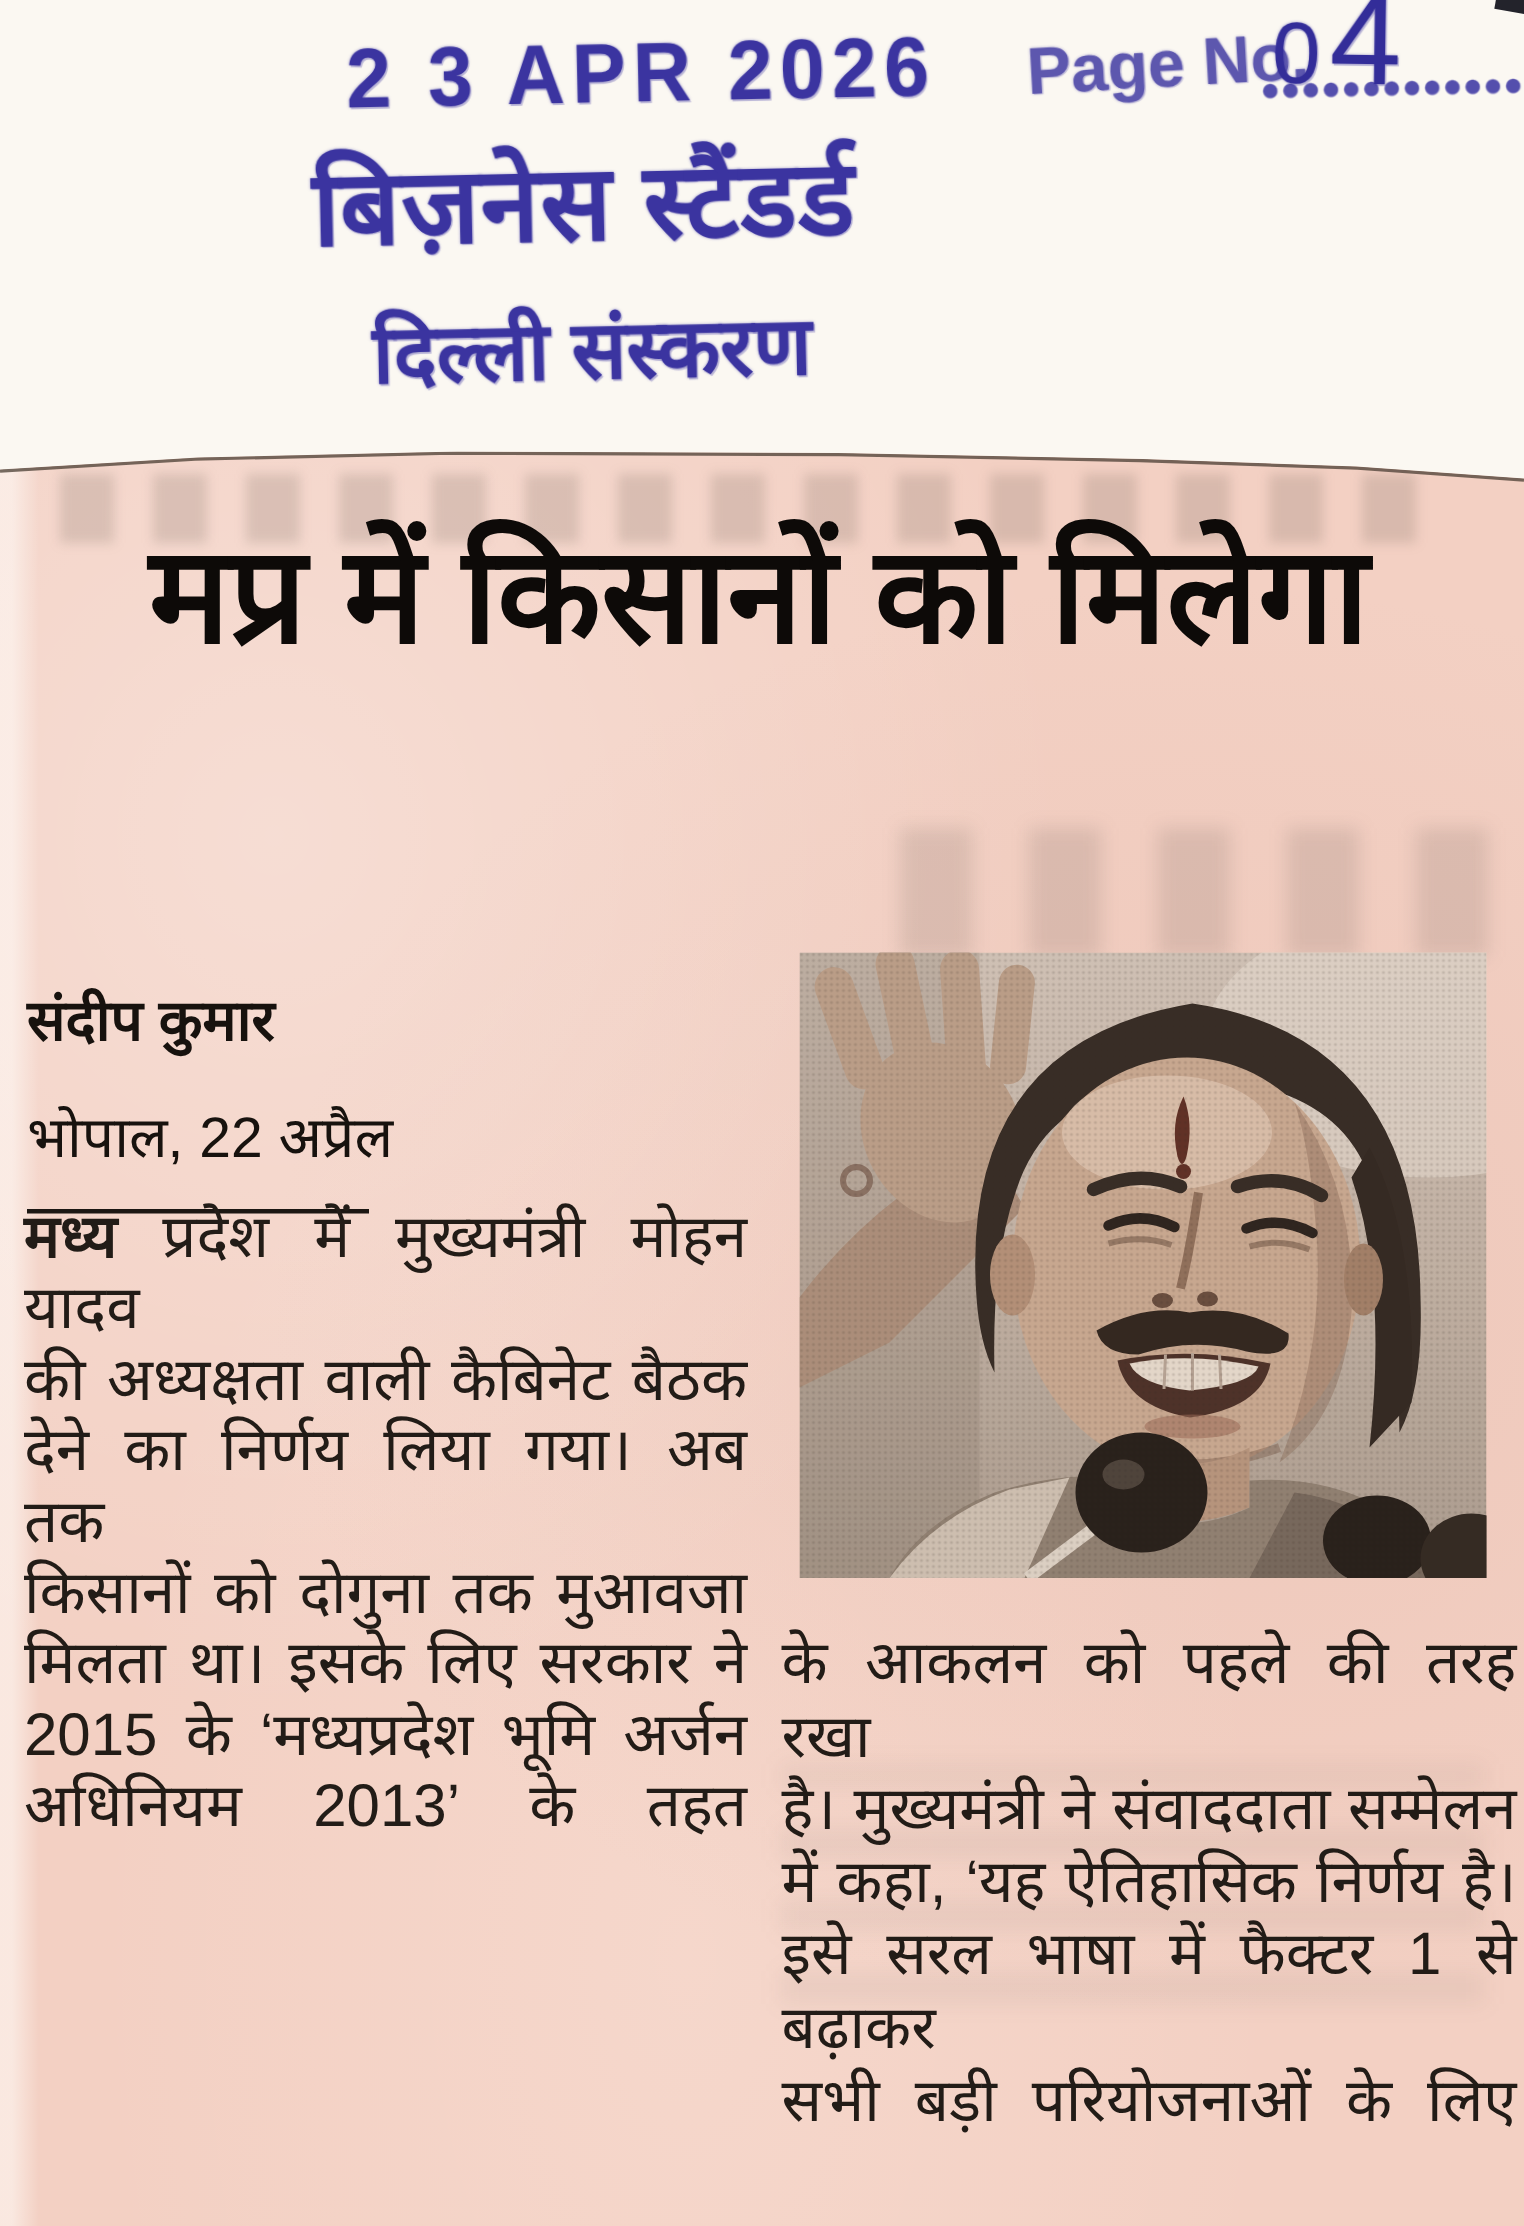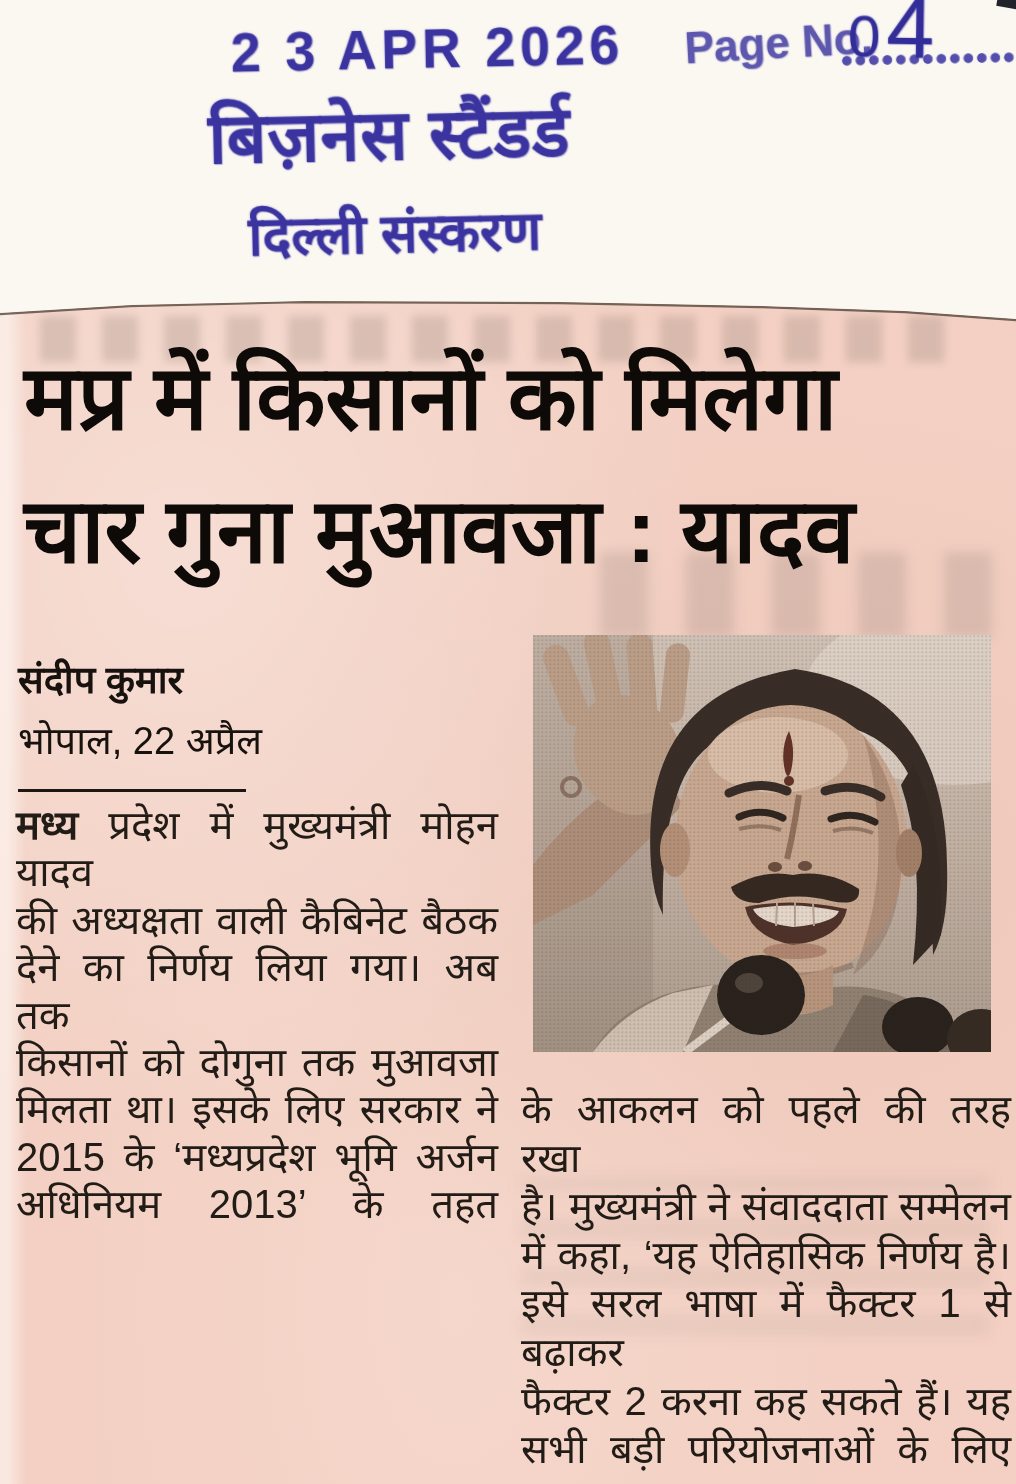--- a/index.html
+++ b/index.html
@@ -48,26 +48,26 @@
     background:repeating-linear-gradient(90deg,rgba(110,95,85,.20) 0 36px,rgba(110,95,85,0) 36px 62px);
     filter:blur(4px);}
   .ghost-b{left:600px;top:256px;width:392px;height:86px;
     background:repeating-linear-gradient(90deg,rgba(100,88,80,.16) 0 48px,transparent 48px 86px);
     filter:blur(6px);}
   .ghost-c{left:520px;top:880px;width:470px;height:160px;
     background:repeating-linear-gradient(0deg,rgba(100,88,80,.07) 0 22px,transparent 22px 48px);
     filter:blur(7px);}
 
   .headline{position:absolute;left:24px;top:36px;width:964px;z-index:2;
-    color:#0d0a08;font-weight:700;font-size:90px;line-height:133px;letter-spacing:0;}
+    color:#0d0a08;font-weight:700;font-size:90px;line-height:133px;letter-spacing:0;text-align:center;}
   .headline div{white-space:nowrap;}
 
   .byline{position:absolute;left:18px;top:356px;z-index:2;color:#17120e;}
   .byline-author{font-size:38px;font-weight:700;}
-  .byline-date{font-size:38px;margin-top:9px;}
+  .byline-date{font-size:38px;margin-top:26px;}
   .byline-rule{width:228px;height:3px;background:#1c1713;margin-top:24px;}
 
   .photo{position:absolute;left:533px;top:339px;width:458px;height:417px;z-index:2;}
 
   .col{position:absolute;z-index:2;color:#221c17;font-size:40px;}
   .col-left{left:16px;top:506px;width:482px;line-height:47.4px;}
   .col-right{left:521px;top:789px;width:490px;line-height:48.6px;}
   .line{text-align:justify;text-align-last:justify;}
   .line b{font-weight:700;}
 </style>
@@ -90,21 +90,20 @@
     <svg class="torn-edge" viewBox="0 0 1016 28">
       <polyline points="0,18 130,10 300,6 560,7 760,11 905,16 1016,24" fill="none" stroke="#4a3e33" stroke-width="2.4" opacity="0.75"></polyline>
     </svg>
 
     <div class="ghost ghost-a"></div>
     <div class="ghost ghost-b"></div>
     <div class="ghost ghost-c"></div>
 
     <div class="headline">
       <div>मप्र में किसानों को मिलेगा</div>
-      <div>चार गुना मुआवजा : यादव</div>
     </div>
 
     <div class="byline">
       <div class="byline-author">संदीप कुमार</div>
       <div class="byline-date">भोपाल, 22 अप्रैल</div>
       <div class="byline-rule"></div>
     </div>
 
     <svg class="photo" viewBox="0 0 458 417">
       <defs>
@@ -188,19 +187,18 @@
           <div class="line">अधिनियम 2013’ के तहत</div>
         </div>
     </div>
 
     <div class="col col-right">
       <div>
           <div class="line">के आकलन को पहले की तरह रखा</div>
           <div class="line">है। मुख्यमंत्री ने संवाददाता सम्मेलन</div>
           <div class="line">में कहा, ‘यह ऐतिहासिक निर्णय है।</div>
           <div class="line">इसे सरल भाषा में फैक्टर 1 से बढ़ाकर</div>
-          <div class="line">फैक्टर 2 करना कह सकते हैं। यह</div>
           <div class="line">सभी बड़ी परियोजनाओं के लिए</div>
         </div>
     </div>
   </div>
 
 </div>
 
 </body></html>

